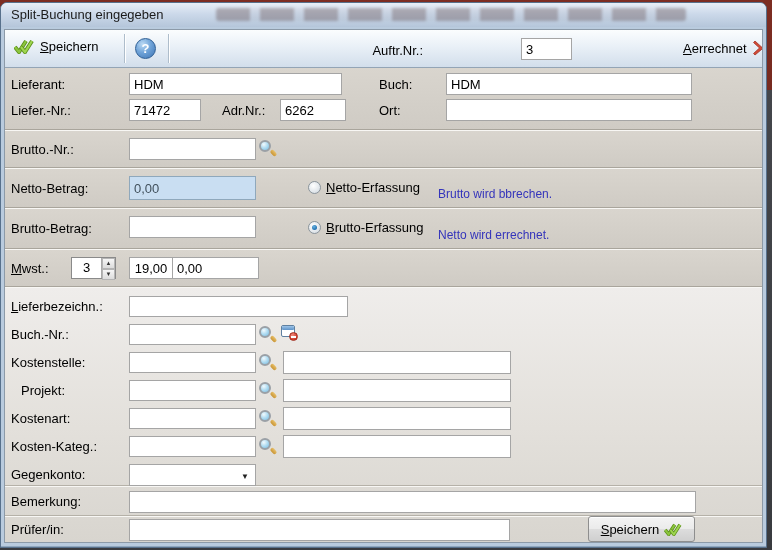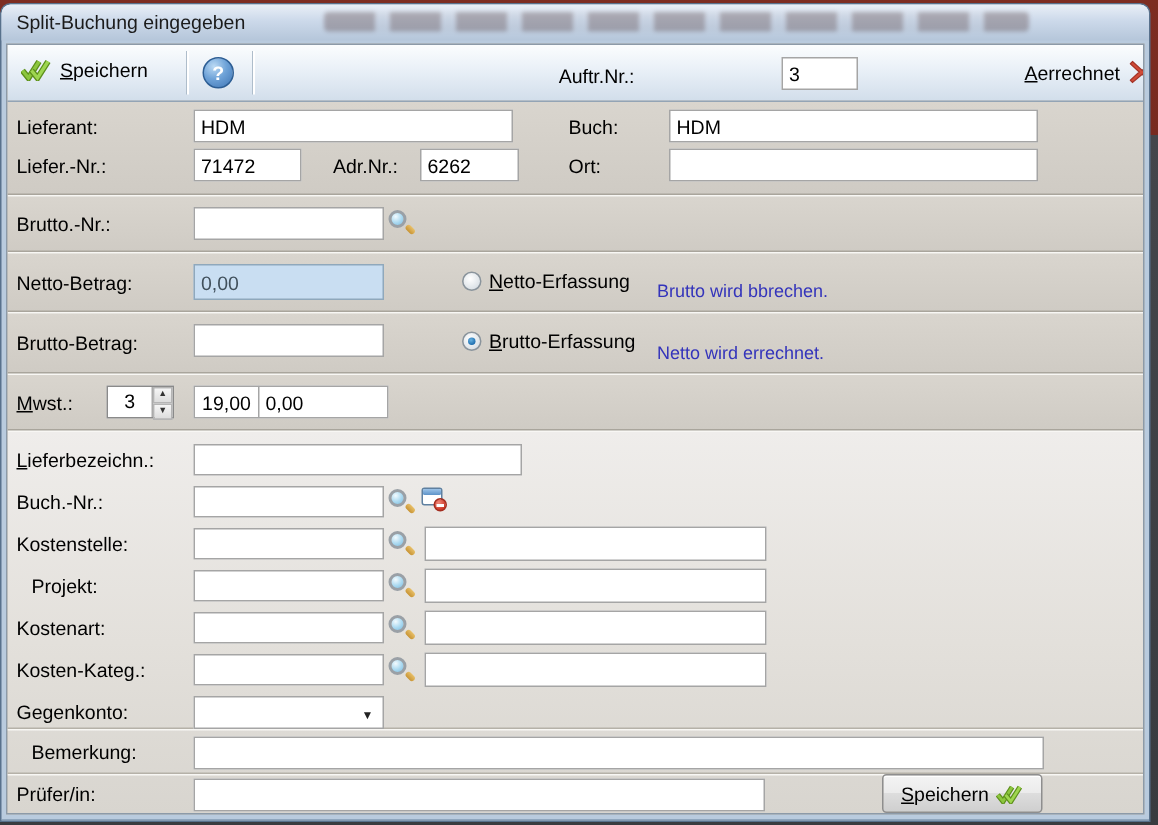--- a/index.html
+++ b/index.html
@@ -242,21 +242,21 @@
           <span class="handle"></span>
         </span>
     <input class="inp" style="left: 278px; top: 405px; width: 228px; height: 23px;" value="">
 
     <span class="lbl" style="left:6px;top:437px">Gegenkonto:</span>
     <div class="combo" style="left:124px;top:434px;width:127px">
       <span></span>
       <span class="arrow">▼</span>
     </div>
 
-    <span class="lbl" style="left:16px;top:464px">Bemerkung:</span>
+    <span class="lbl" style="left:6px;top:464px">Bemerkung:</span>
     <input class="inp" style="left: 124px; top: 461px; width: 567px;" value="">
 
     <span class="lbl" style="left:6px;top:492px">Prüfer/in:</span>
     <input class="inp" style="left: 124px; top: 489px; width: 381px;" value="">
     <div class="btn" style="left:583px;top:486px;width:107px;height:26px">
       <span><u>S</u><span>peichern</span></span>
       <svg width="18" height="13" viewBox="0 0 20 15">
         <path d="M1 8 l4 5 l7 -11" stroke="#5d8f1c" stroke-width="4" fill="none"></path>
         <path d="M1 8 l4 5 l7 -11" stroke="#8cc63e" stroke-width="2.2" fill="none"></path>
         <path d="M7 8 l4 5 l7 -11" stroke="#5d8f1c" stroke-width="4" fill="none"></path>

